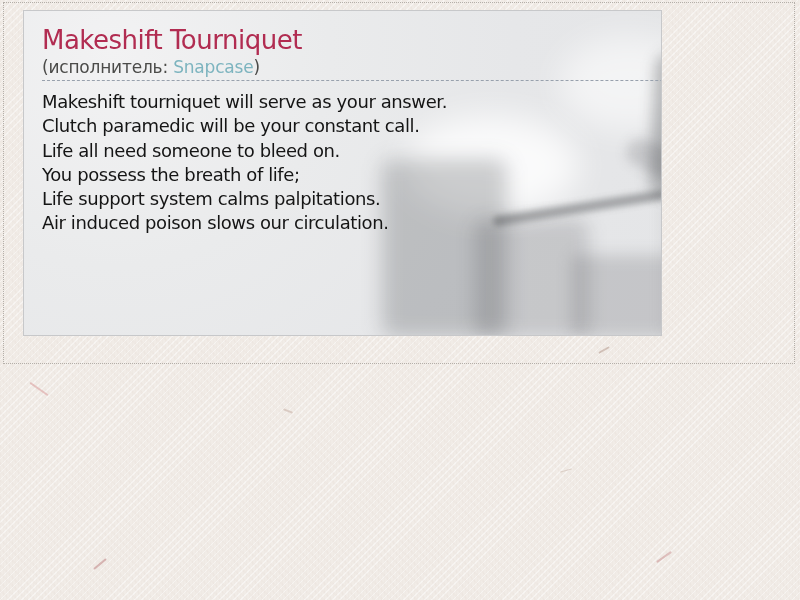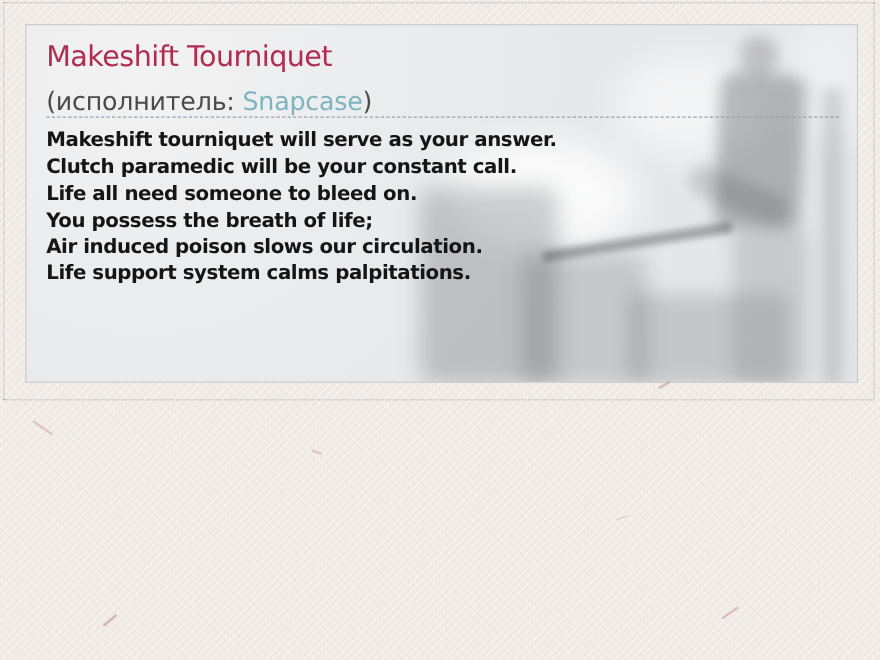--- a/index.html
+++ b/index.html
@@ -10,21 +10,21 @@
     background-image:
       repeating-linear-gradient(45deg, rgba(214,196,186,.07) 0 2px, rgba(0,0,0,0) 2px 6px),
       repeating-linear-gradient(-45deg, rgba(255,255,255,.45) 0 1px, rgba(0,0,0,0) 1px 5px),
       repeating-linear-gradient(90deg, rgba(205,188,178,.05) 0 1px, rgba(0,0,0,0) 1px 3px);
   }
   .frame{
     position:absolute;left:3px;top:2px;width:792px;height:362px;
     border:1px dotted #b4afa9;box-sizing:border-box;
   }
   .card{
-    position:absolute;left:19px;top:19px;width:757px;height:326px;
+    position:absolute;left:19px;top:7px;width:639px;height:326px;
     box-sizing:border-box;border:1px solid #c7c8ca;
     background:radial-gradient(circle at 14% 12%, #f2f2f3 0%, #eaebec 35%, #e6e7e9 65%, #e4e5e7 100%);
     overflow:hidden;
   }
   .photo{position:absolute;left:300px;top:0;width:457px;height:326px;overflow:hidden;}
   .photo .blob{position:absolute;}
   .b-cloud1{left:80px;top:105px;width:175px;height:100px;border-radius:50%;
     background:rgba(255,255,255,.8);filter:blur(16px);}
   .b-cloud2{left:235px;top:25px;width:140px;height:95px;border-radius:50%;
     background:rgba(255,255,255,.55);filter:blur(16px);}
@@ -47,29 +47,29 @@
   .b-amp{left:248px;top:244px;width:145px;height:82px;border-radius:6px;
     background:rgba(56,58,63,.18);filter:blur(8px);}
   .b-strip{left:424px;top:58px;width:18px;height:268px;
     background:rgba(46,48,53,.16);filter:blur(6px);}
   .content{position:absolute;left:18px;top:0;width:721px;}
   h1.title{
     margin:13px 0 0 0;font-size:26px;font-weight:400;line-height:32px;
     letter-spacing:-0.5px;color:#b12c51;
   }
   .artist-line{
-    margin:14px 0 0 0;font-size:23px;line-height:22px;letter-spacing:-0.2px;color:#4b4b49;
+    margin:0 0 0 0;font-size:17px;line-height:22px;letter-spacing:-0.2px;color:#4b4b49;
   }
   .artist-line a{color:#7db4bf;text-decoration:none;cursor:pointer;}
   .sep{
     border:none;border-top:1px dashed #98a1ad;height:0;
     margin:2px 0 0 0;
   }
   .lyrics{
-    margin-top:9px;font-size:18px;font-weight:bold;letter-spacing:-0.4px;
+    margin-top:9px;font-size:18px;font-weight:normal;letter-spacing:-0.4px;
     line-height:24.3px;color:#151515;
   }
   .fiber{position:absolute;border-radius:2px;}
   .f1{left:92px;top:563px;width:16px;height:2px;transform:rotate(-40deg);background:rgba(190,130,130,.55);}
   .f2{left:655px;top:556px;width:18px;height:2px;transform:rotate(-35deg);background:rgba(200,140,140,.5);}
   .f3{left:28px;top:388px;width:22px;height:2px;transform:rotate(35deg);background:rgba(215,148,148,.5);}
   .f4{left:598px;top:349px;width:12px;height:2px;transform:rotate(-30deg);background:rgba(175,145,132,.5);}
   .f5{left:283px;top:410px;width:10px;height:2px;transform:rotate(20deg);background:rgba(185,155,142,.4);}
   .f6{left:560px;top:470px;width:12px;height:1px;transform:rotate(-15deg);background:rgba(200,180,168,.5);}
 </style>
@@ -94,22 +94,22 @@
     </div>
     <div class="content">
       <h1 class="title">Makeshift Tourniquet</h1>
       <div class="artist-line"><span>(исполнитель: </span><a href="#">Snapcase</a><span>)</span></div>
       <hr class="sep">
       <div class="lyrics">
           <div>Makeshift tourniquet will serve as your answer.</div>
           <div>Clutch paramedic will be your constant call.</div>
           <div>Life all need someone to bleed on.</div>
           <div>You possess the breath of life;</div>
+          <div>Life support system calms palpitations.</div>
           <div>Air induced poison slows our circulation.</div>
-          <div>Life support system calms palpitations.</div>
         </div>
     </div>
   </div>
 </div>
 
 <div class="fiber f1"></div>
 <div class="fiber f2"></div>
 <div class="fiber f3"></div>
 <div class="fiber f4"></div>
 <div class="fiber f5"></div>

